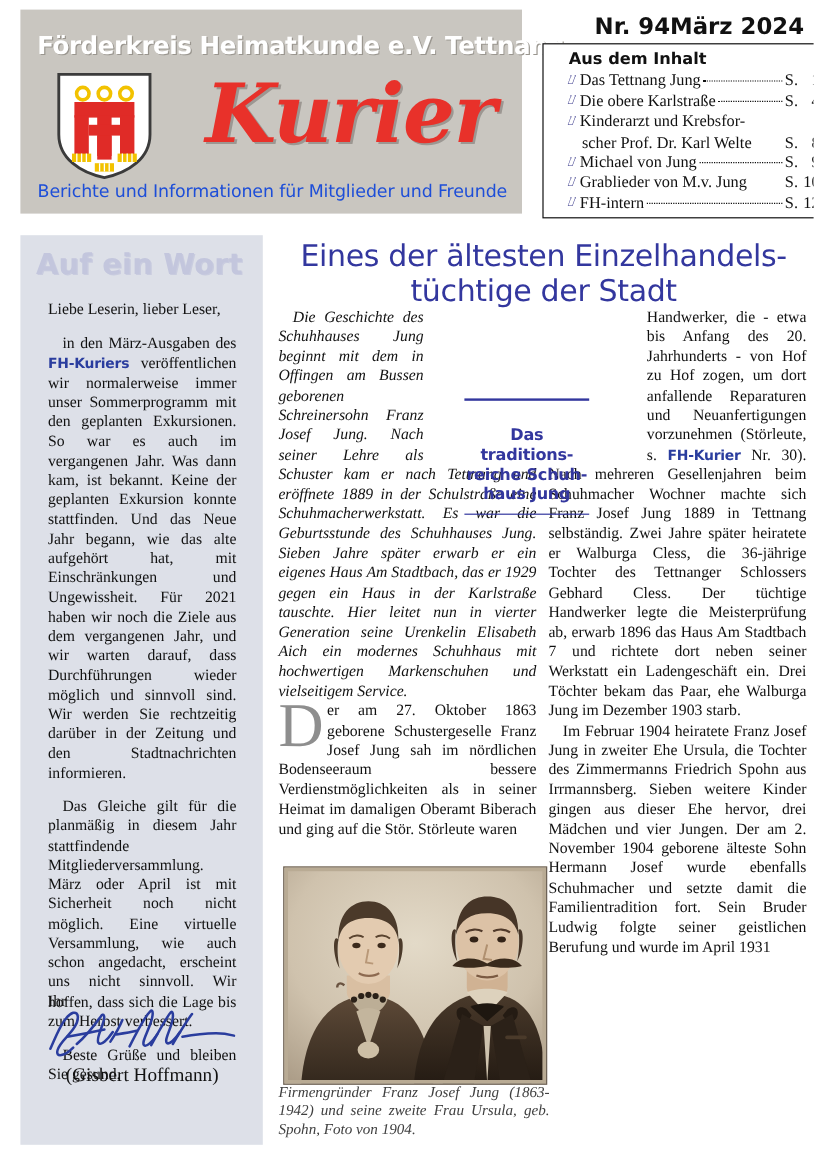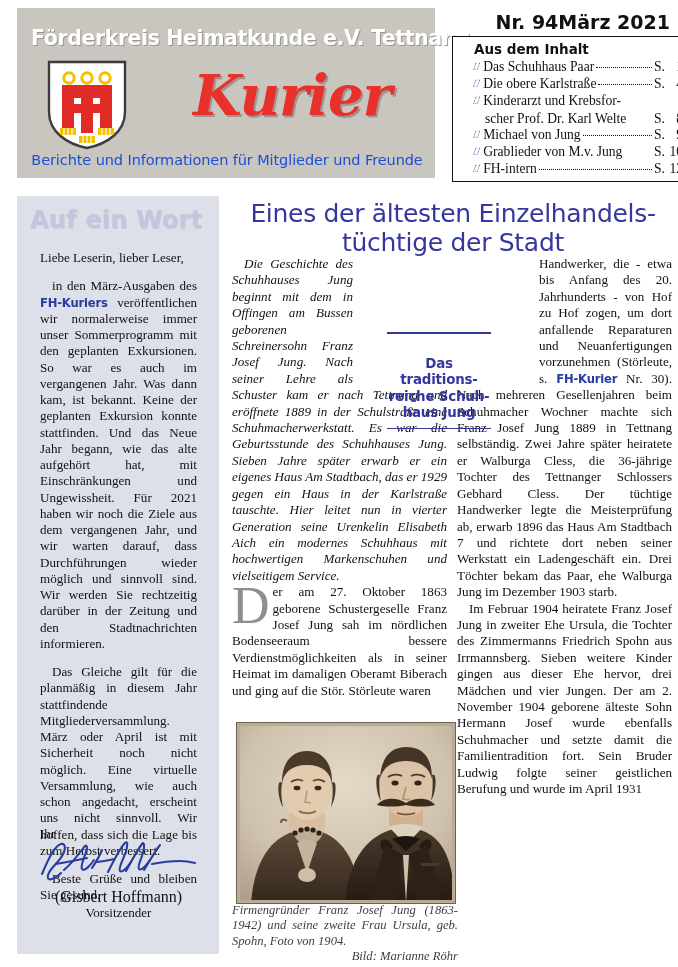--- a/index.html
+++ b/index.html
@@ -24,21 +24,21 @@
     white-space:nowrap;
   }
   .crest{
     position:absolute; left:28px; top:50px; width:84px; height:94px;
   }
   .crest svg{display:block;}
   .masthead-title{
     position:absolute; left:130px; top:38px; width:290px; height:98px;
     font-family:"DejaVu Serif", serif;
     font-style:italic; font-weight:bold;
-    font-size:56px; line-height:98px; letter-spacing:-1px;
+    font-size:68px; line-height:98px; letter-spacing:-1px;
     color:#e8312a; text-align:center;
     text-shadow:2px 2px 0 #9c9792;
   }
   .masthead-sub{
     position:absolute; left:10px; top:144px; width:400px;
     font-family:"DejaVu Sans", sans-serif;
     font-size:14.5px; letter-spacing:-0.1px;
     color:#1d4ed8; text-align:center; white-space:nowrap;
   }
 
@@ -217,30 +217,30 @@
       </g>
     </svg>
   </div>
 
   <div class="masthead-title">Kurier</div>
   <div class="masthead-sub">Berichte und Informationen für Mitglieder und Freunde</div>
 </div>
 
 <div class="issue-line">
   <span>Nr. 94</span>
-  <span>März 2021</span>
+  <span>März 2024</span>
 </div>
 
 <div class="toc-box">
   <div class="toc-title">Aus dem Inhalt</div>
   <ul class="toc-list">
 
     <li class="toc-item">
       <span class="toc-bullet">⌰</span>
-      <span class="toc-label">Das Schuhhaus Paar</span>
+      <span class="toc-label">Das Tettnang Jung</span>
       <span class="toc-dots"></span>
       <span class="toc-s">S.</span>
       <span class="toc-page">1</span>
     </li>
 
     <li class="toc-item">
       <span class="toc-bullet">⌰</span>
       <span class="toc-label">Die obere Karlstraße</span>
       <span class="toc-dots"></span>
       <span class="toc-s">S.</span>
@@ -308,21 +308,20 @@
           <path d="M58 30 C62 24 66 17 68 12"></path>
           <path d="M63 24 C70 23 76 22 80 21"></path>
           <path d="M74 34 C80 22 86 10 91 5 C94 2 94 8 91 16 C88 24 84 31 86 33 C88 35 93 30 97 24"></path>
           <path d="M92 33 C98 22 104 11 108 6 C110 3 111 8 109 15 C107 22 103 29 105 31 C107 33 112 28 116 22"></path>
           <path d="M110 32 C116 22 122 12 126 7"></path>
           <path d="M118 26 C128 24 138 23 146 23 C152 23 157 24 161 25"></path>
         </g>
       </svg>
     </span>
     <div class="sig-name">(Gisbert Hoffmann)</div>
-    <div class="sig-role">Vorsitzender</div>
   </div>
 </div>
 
 <h1 class="headline">Eines der ältesten Einzelhandels- tüchtige der Stadt</h1>
 
 <div class="pullquote">
   <div class="rule"></div>
   <div class="pq-text">Das traditions- reiche Schuh- haus Jung</div>
   <div class="rule"></div>
 </div>
@@ -413,14 +412,13 @@
       <path d="M166 132 L169 180 L172 132 Z" fill="#cfc3ae"></path>
       <rect x="184" y="140" width="18" height="3" rx="1.5" fill="#4a3a2a"></rect>
     </g>
 
     <rect width="218" height="180" fill="none" stroke="#b9ab94" stroke-width="6"></rect>
   </svg>
 </div>
 
 <div class="photo-caption">
   <span>Firmengründer Franz Josef Jung (1863-1942) und seine zweite Frau Ursula, geb. Spohn, Foto von 1904.</span>
-  <span class="credit">Bild: Marianne Röhr</span>
 </div>
 
 </body></html>

